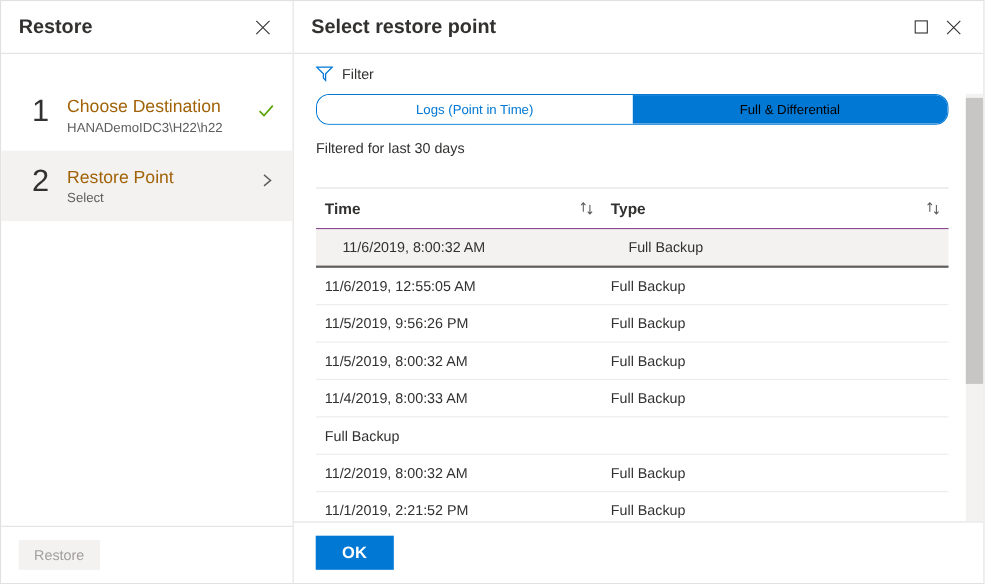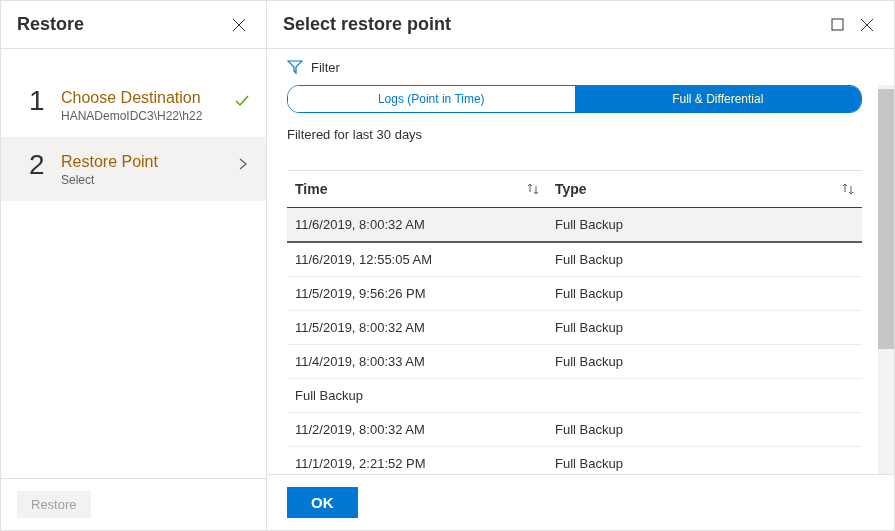--- a/index.html
+++ b/index.html
@@ -153,21 +153,21 @@
       align-items: center;
       justify-content: center;
       font-size: 12px;
       cursor: pointer;
       background: #fff;
       color: #0078d4;
       border: none;
     }
     .toggle-tab.active {
       background: #0078d4;
-      color: #fef9c3;
+      color: #000000;
     }
     .filter-info {
       font-size: 13px;
       color: #323130;
       margin-bottom: 28px;
     }
     .table-header {
       display: flex;
       border-top: 1px solid #e1e1e1;
       border-bottom: 1px solid #701a75;
@@ -189,20 +189,21 @@
       justify-content: space-between;
     }
     .table-body .row {
       display: flex;
       border-bottom: 1px solid #edebe9;
       font-size: 13px;
     }
     .table-body .row.selected {
       background: #f3f2f1;
       border-bottom: 2px solid #605e5c;
+      padding-left: 16px;
     }
     .row .col-time, .row .col-type {
       padding: 9px 8px;
       font-weight: 400;
     }
     .scrollbar-fake {
       width: 16px;
       background: #f3f2f1;
       display: flex;
       flex-direction: column;

